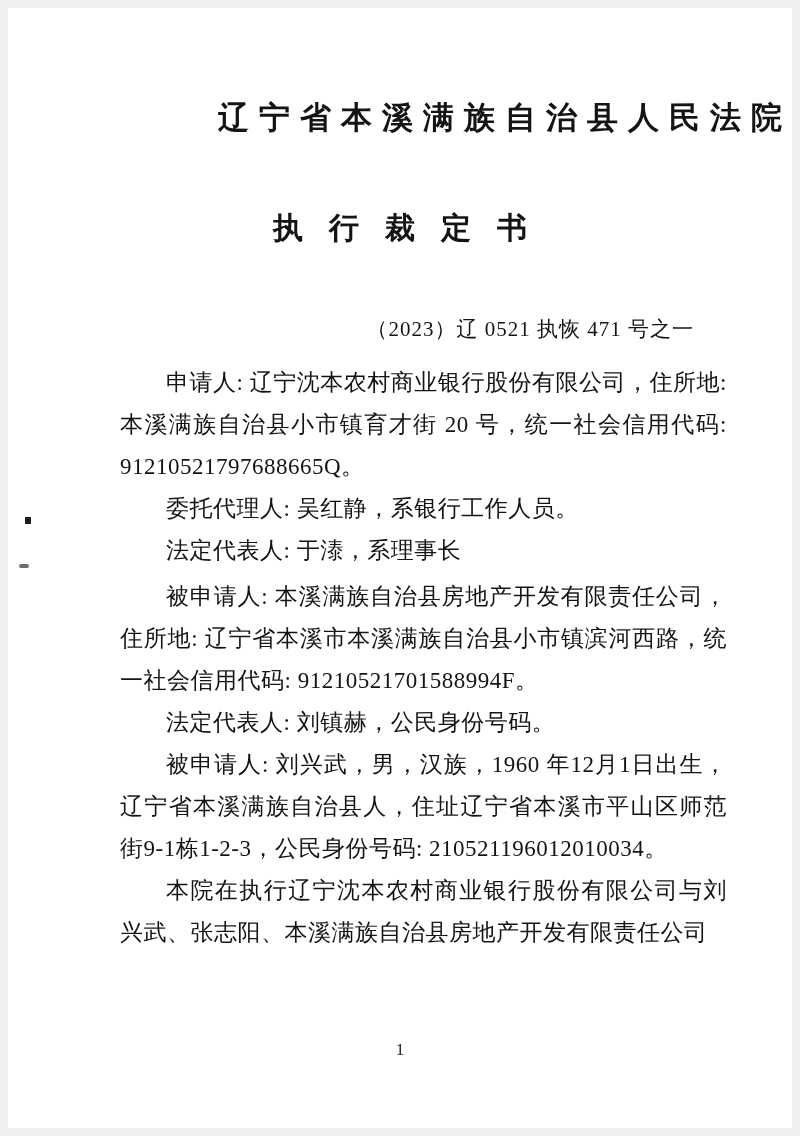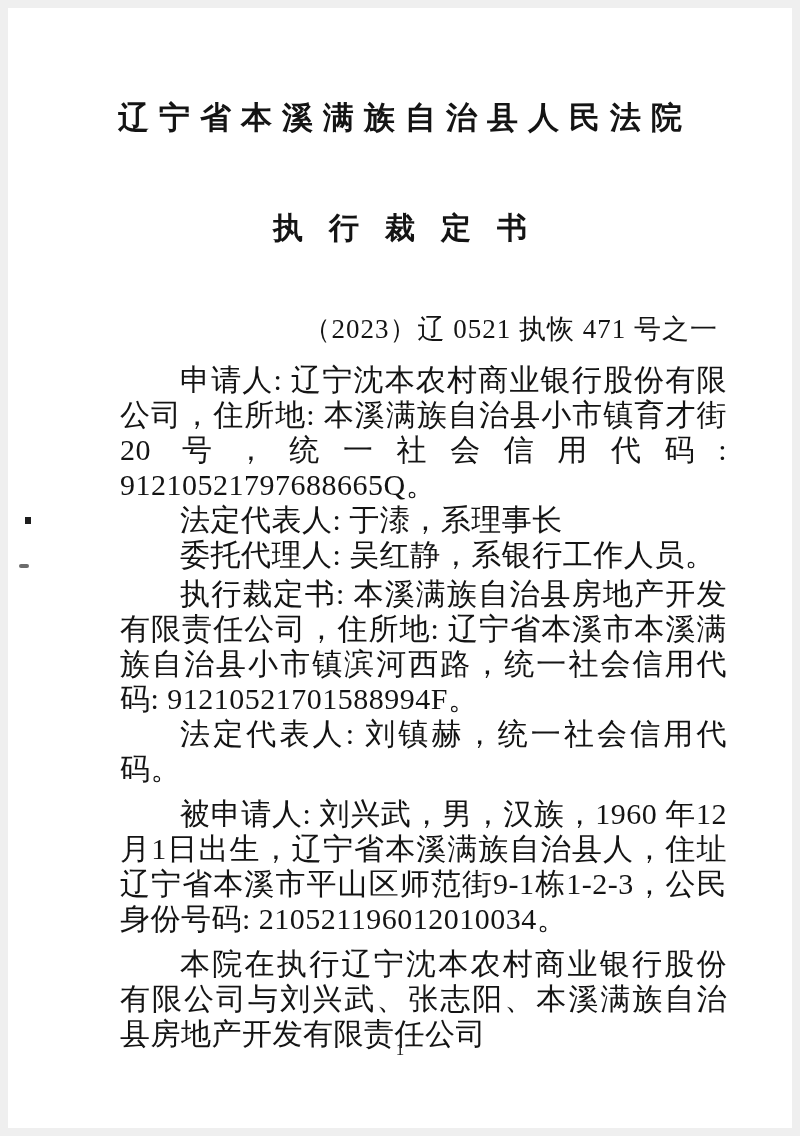--- a/index.html
+++ b/index.html
@@ -15,60 +15,60 @@
     left: 8px;
     top: 8px;
     width: 784px;
     height: 1120px;
     background: #ffffff;
     color: #141414;
     overflow: hidden;
   }
   .court-name {
     margin: 90px 0 0 0;
-    text-align: center;
+    text-align: right;
     font-size: 31px;
     font-weight: 700;
     letter-spacing: 10px;
     padding-left: 10px; 
     line-height: 40px;
     white-space: nowrap;
   }
   .doc-title {
     margin: 70px 0 0 0;
     text-align: center;
     font-size: 30px;
     font-weight: 700;
     letter-spacing: 26px;
     padding-left: 26px; 
     line-height: 40px;
     white-space: nowrap;
   }
   .case-no {
     margin-top: 67px;
-    padding-right: 74px;
+    padding-right: 98px;
     text-align: right;
-    font-size: 27px;
+    font-size: 21px;
     line-height: 28px;
     letter-spacing: 1px;
   }
   .content {
     margin-top: 19px;
     padding: 0 65px 0 112px;
   }
   .content p {
     margin: 0;
-    font-size: 30px;
-    line-height: 35px;
+    font-size: 23px;
+    line-height: 42px;
     text-indent: 2em;
     text-align: justify;
     letter-spacing: 0.5px;
   }
   .content p.gap-sm { margin-top: 4px; }
-  .content p.gap-md { margin-top: 10px; }
+  .content p.gap-md { }
   .page-num {
     position: absolute;
     left: 0;
     right: 0;
     top: 1032px;
     text-align: center;
     font-size: 17px;
     color: #222;
   }
   .speck {
@@ -84,24 +84,24 @@
 <div class="page">
 
   <h1 class="court-name">辽宁省本溪满族自治县人民法院</h1>
 
   <h2 class="doc-title">执行裁定书</h2>
 
   <div class="case-no">（2023）辽 0521 执恢 471 号之一</div>
 
   <div class="content">
     <p>申请人: 辽宁沈本农村商业银行股份有限公司，住所地: 本溪满族自治县小市镇育才街 20 号，统一社会信用代码: 91210521797688665Q。</p>
+    <p>委托代理人: 吴红静，系银行工作人员。</p>
     <p>法定代表人: 于溙，系理事长</p>
-    <p>委托代理人: 吴红静，系银行工作人员。</p>
-    <p class="gap-sm">执行裁定书: 本溪满族自治县房地产开发有限责任公司，住所地: 辽宁省本溪市本溪满族自治县小市镇滨河西路，统一社会信用代码: 91210521701588994F。</p>
-    <p>法定代表人: 刘镇赫，统一社会信用代码。</p>
+    <p class="gap-sm">被申请人: 本溪满族自治县房地产开发有限责任公司，住所地: 辽宁省本溪市本溪满族自治县小市镇滨河西路，统一社会信用代码: 91210521701588994F。</p>
+    <p>法定代表人: 刘镇赫，公民身份号码。</p>
     <p class="gap-md">被申请人: 刘兴武，男，汉族，1960 年12月1日出生，辽宁省本溪满族自治县人，住址辽宁省本溪市平山区师范街9-1栋1-2-3，公民身份号码: 210521196012010034。</p>
     <p class="gap-md">本院在执行辽宁沈本农村商业银行股份有限公司与刘兴武、张志阳、本溪满族自治县房地产开发有限责任公司</p>
   </div>
 
   <div class="page-num">1</div>
 
   <div class="speck speck-1"></div>
   <div class="speck speck-2"></div>
 
 </div>

